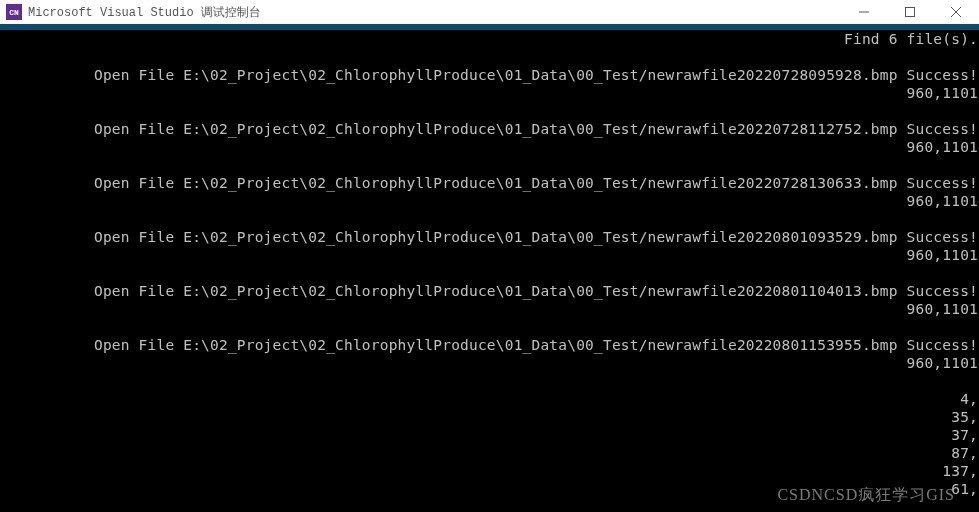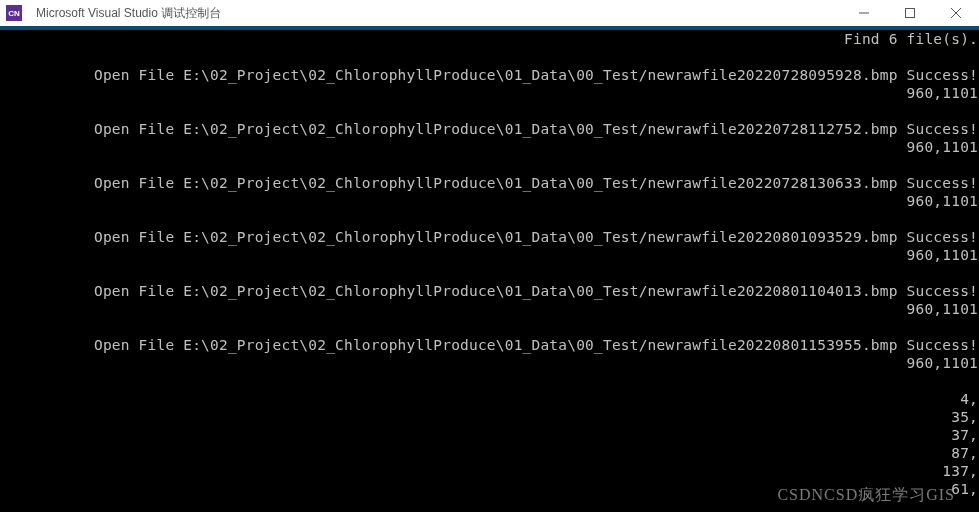--- a/index.html
+++ b/index.html
@@ -7,39 +7,40 @@
   width: 979px;
   height: 512px;
   font-family: "Segoe UI", Tahoma, sans-serif;
   background: #000;
   overflow: hidden;
   position: relative;
 }
 .titlebar {
   height: 30px;
   background: #fff;
-  border-bottom: 4px solid #0c4a6e;
+  border-bottom: 6px solid #0c4a6e;
   display: flex;
   align-items: center;
   font-size: 12px;
   color: #555;
+  font-family: Liberation Mono, monospace;
 }
 .titlebar .icon {
   width: 16px;
   height: 16px;
   margin: 0 6px;
   background: #602e91;
   display: flex;
   align-items: center;
   justify-content: center;
   color: #fff;
   font-size: 8px;
   font-weight: bold;
 }
-.titlebar .title { flex: 1; margin-left: 8px; }
+.titlebar .title { flex: 1; }
 .titlebar .controls { display: flex; }
 .titlebar .ctrl {
   width: 46px;
   height: 30px;
   display: flex;
   align-items: center;
   justify-content: center;
   color: #555;
 }
 .titlebar .ctrl svg { width: 10px; height: 10px; }

